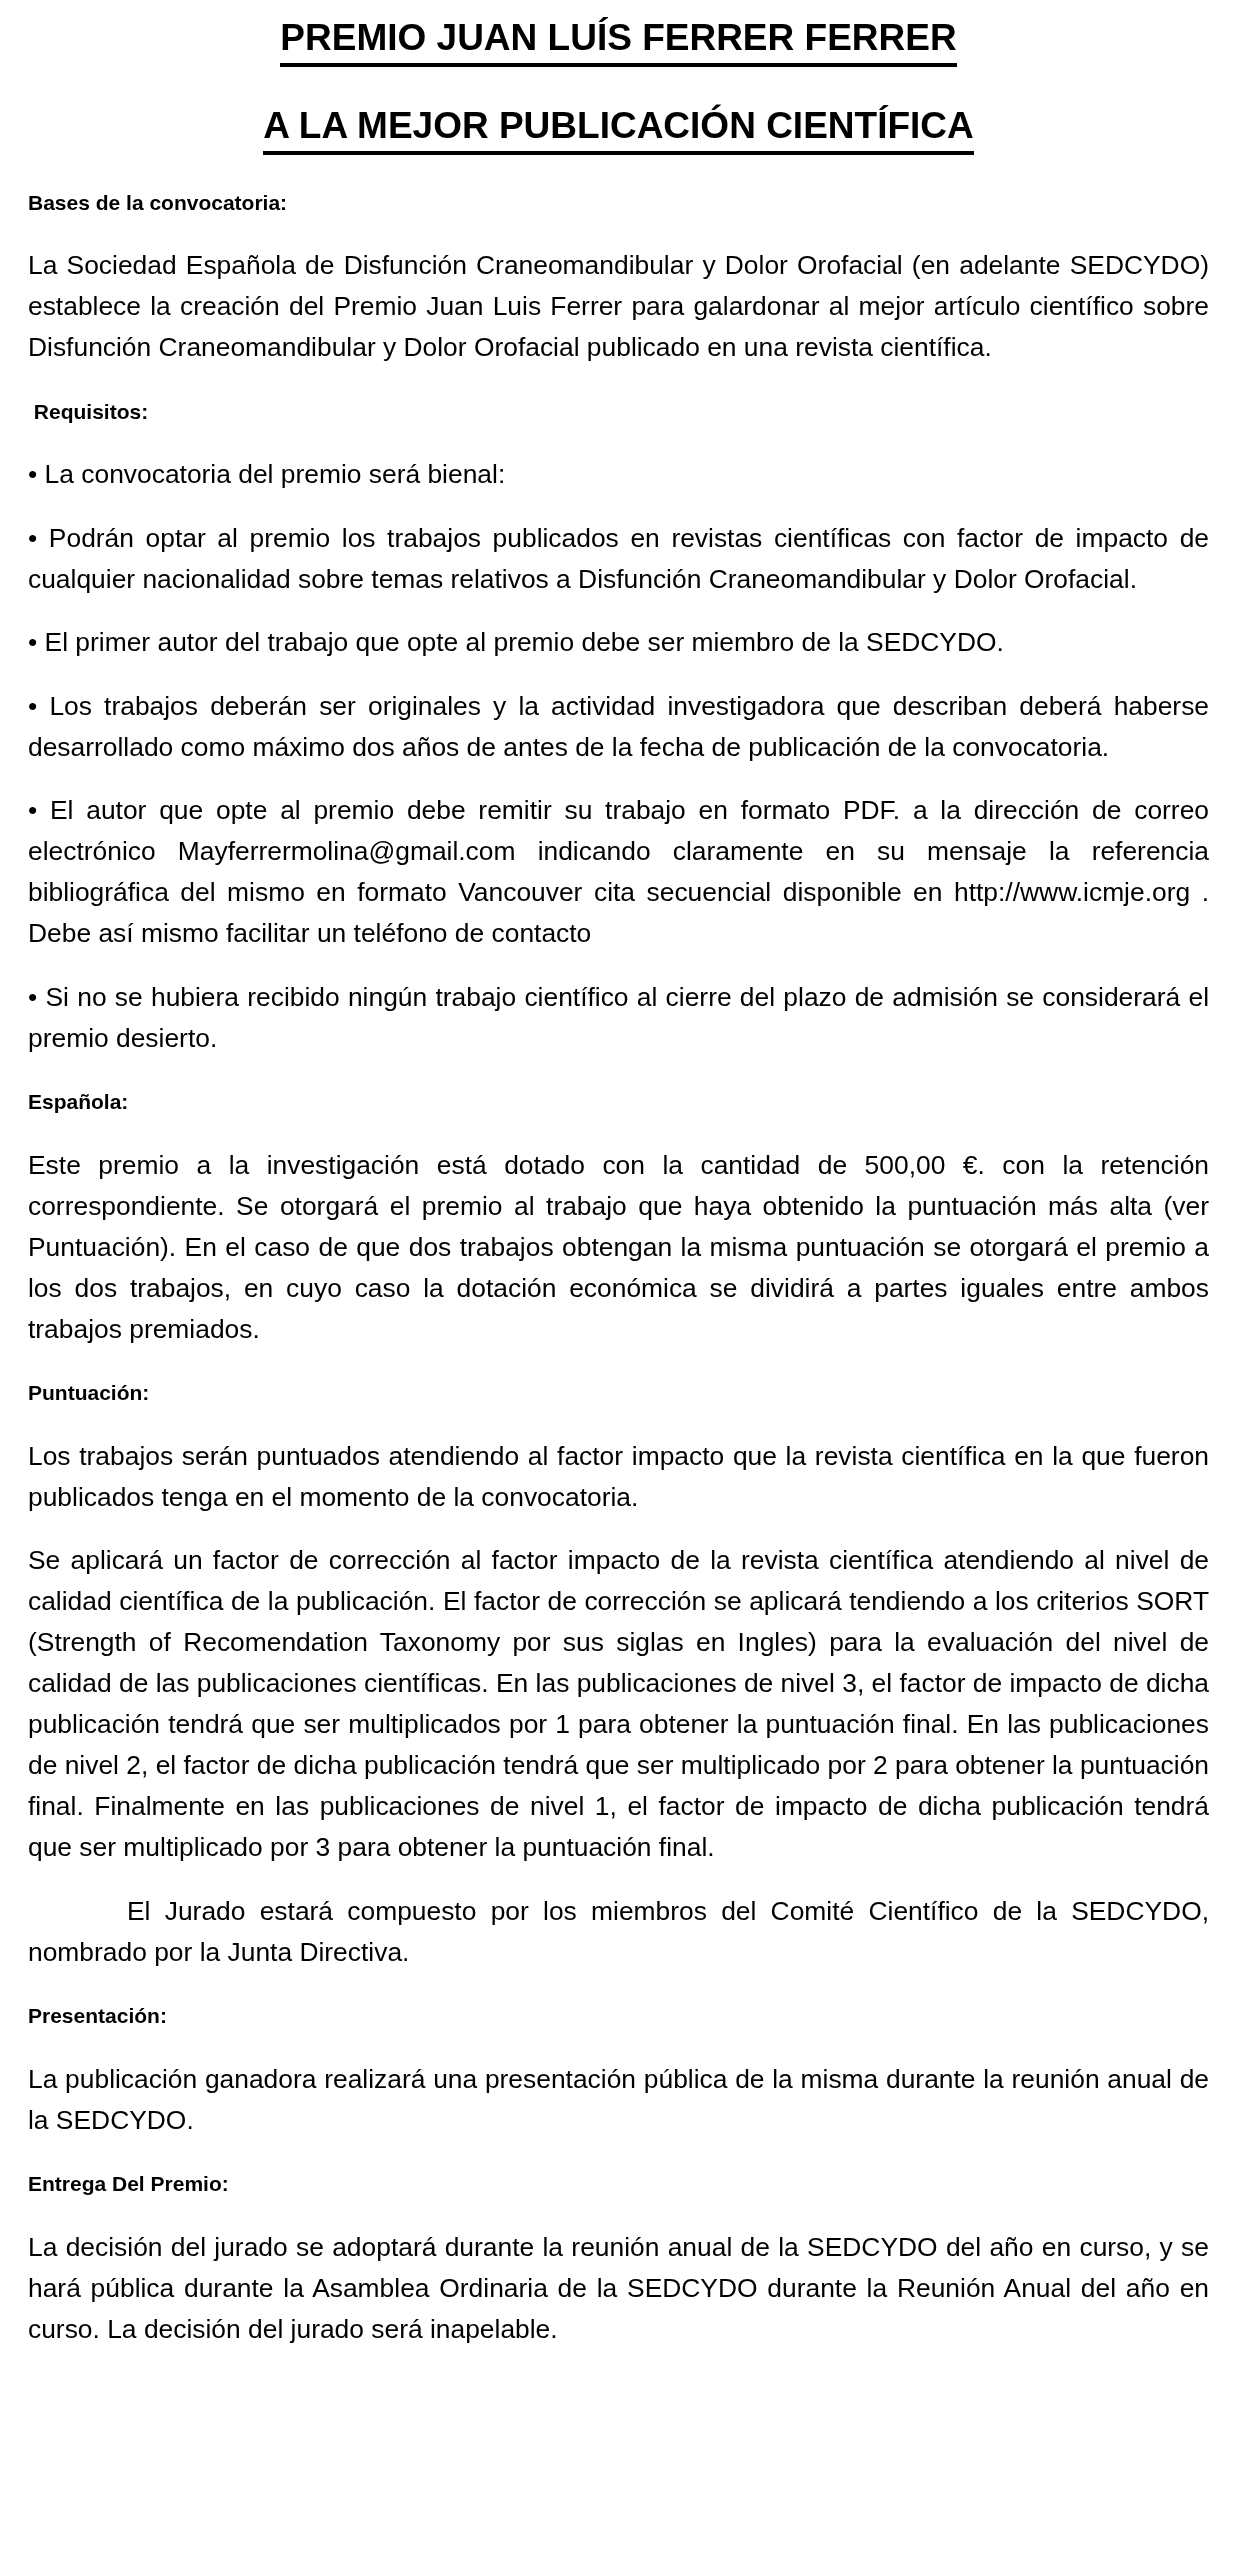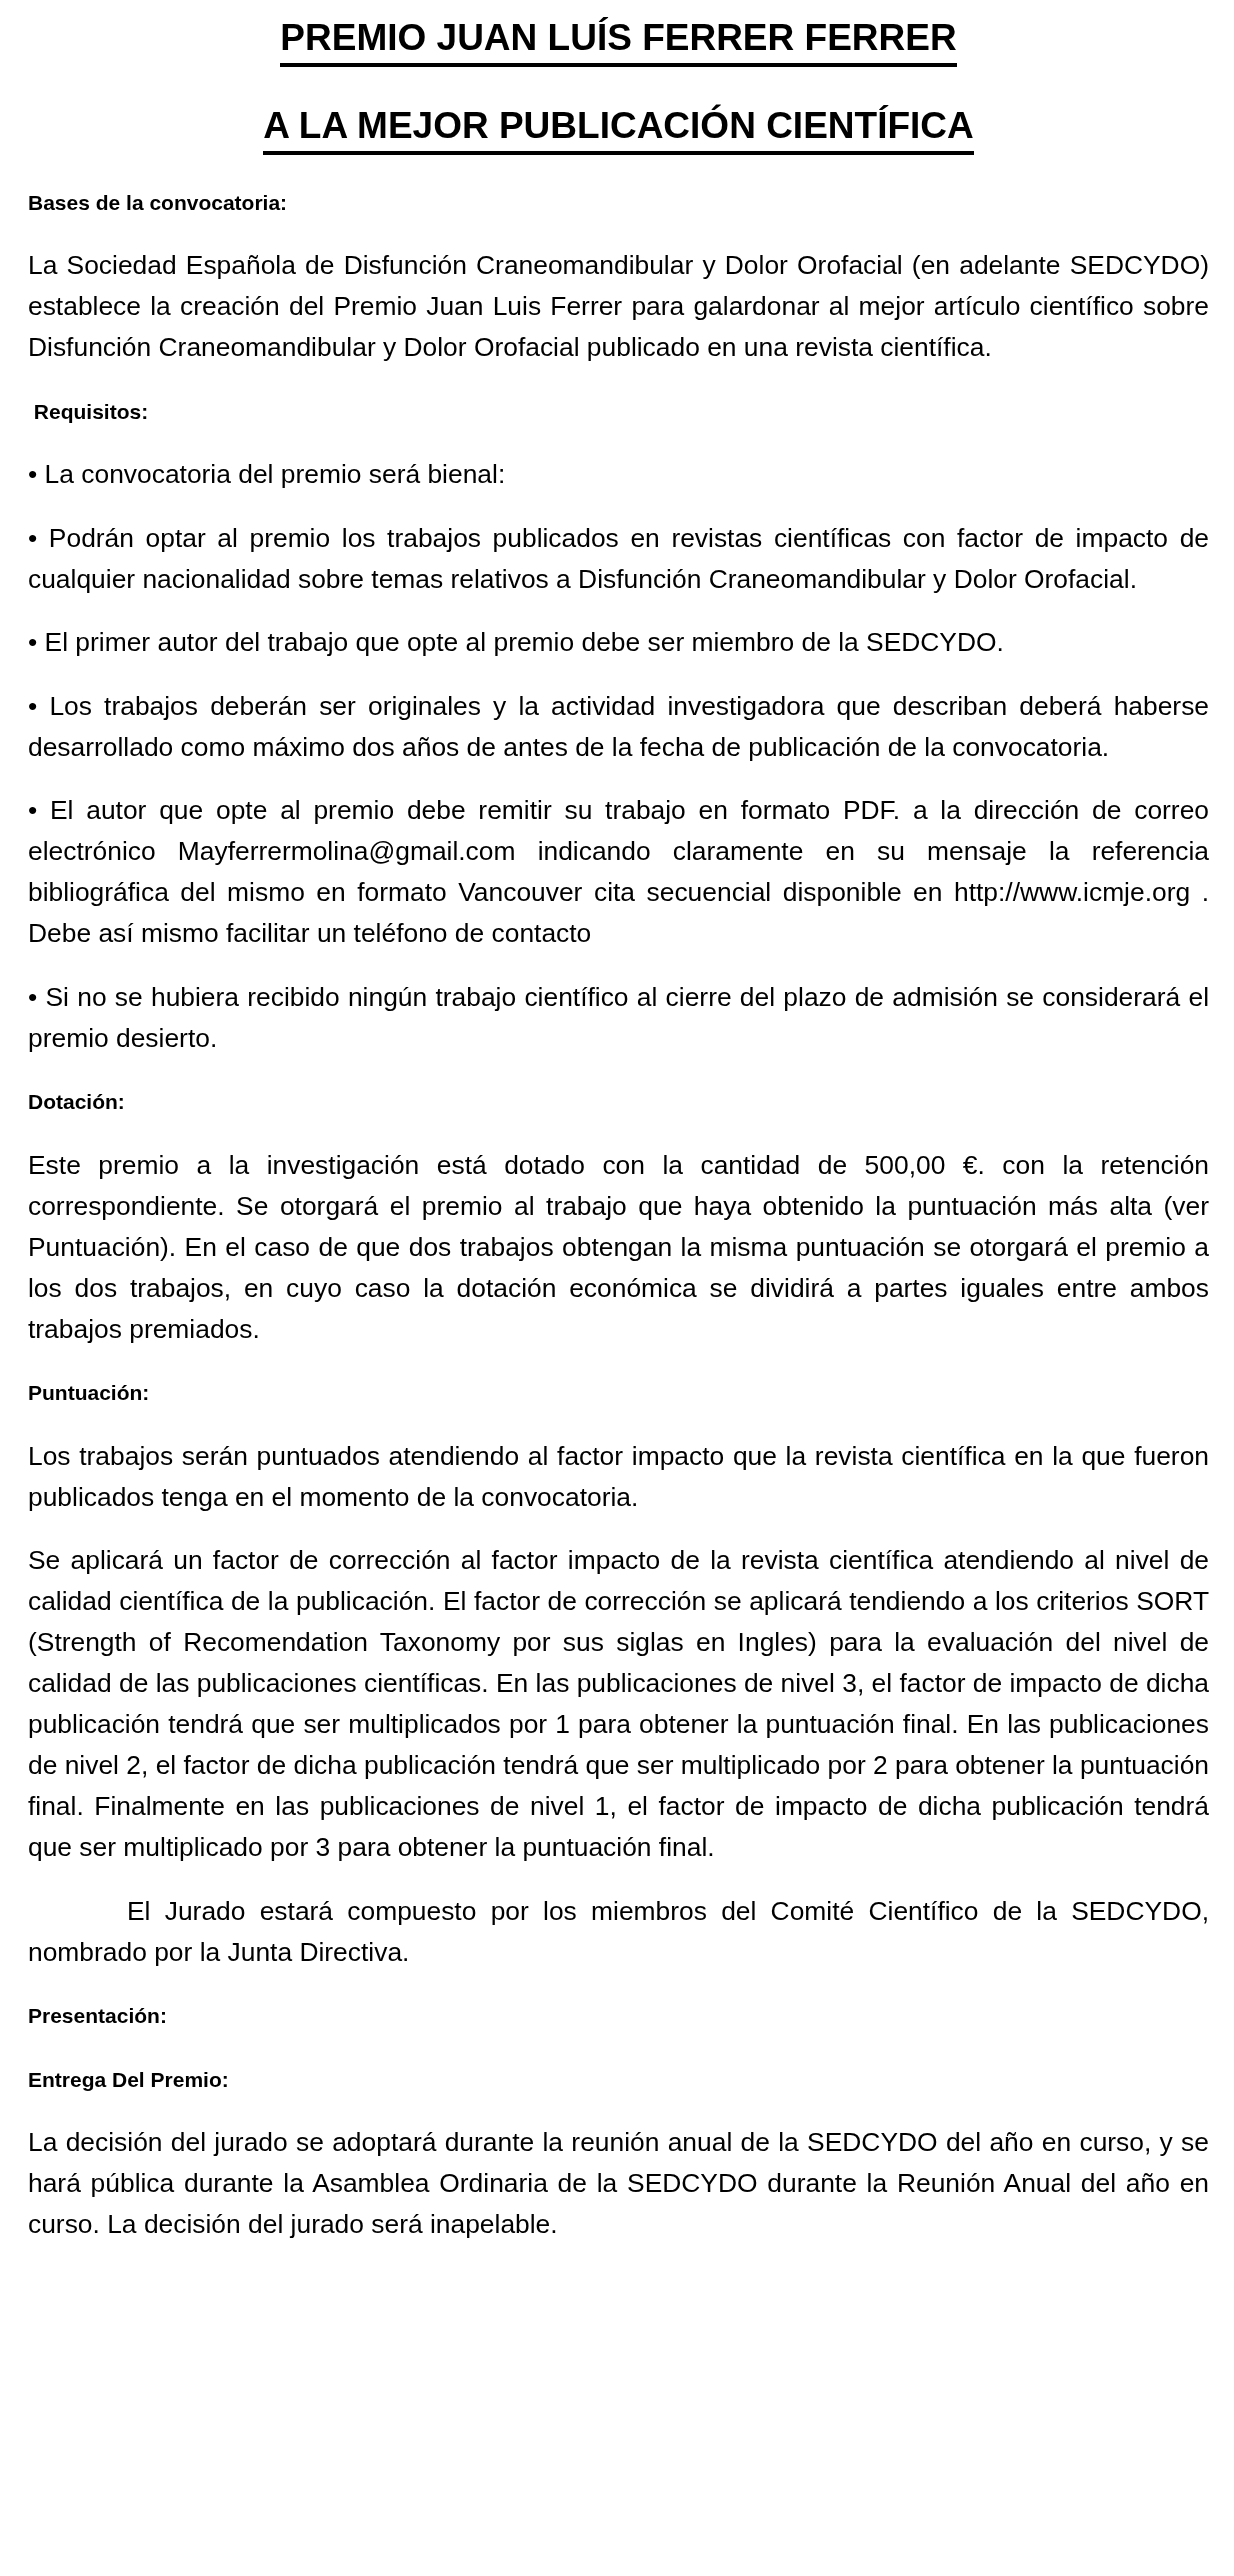--- a/index.html
+++ b/index.html
@@ -68,35 +68,36 @@
   <p class="para">• Podrán optar al premio los trabajos publicados en revistas científicas con factor de impacto de cualquier nacionalidad sobre temas relativos a Disfunción Craneomandibular y Dolor Orofacial.</p>
 
   <p class="para">• El primer autor del trabajo que opte al premio debe ser miembro de la SEDCYDO.</p>
 
   <p class="para">• Los trabajos deberán ser originales y la actividad investigadora que describan deberá haberse desarrollado como máximo dos años de antes de la fecha de publicación de la convocatoria.</p>
 
   <p class="para"><span>• El autor que opte al premio debe remitir su trabajo en formato PDF. a la dirección de correo electrónico </span><a class="link">Mayferrermolina@gmail.com</a><span> indicando claramente en su mensaje la referencia bibliográfica del mismo en formato Vancouver cita secuencial disponible en </span><a class="link">http://www.icmje.org</a><span> . Debe así mismo facilitar un teléfono de contacto</span></p>
 
   <p class="para">• Si no se hubiera recibido ningún trabajo científico al cierre del plazo de admisión se considerará el premio desierto.</p>
 
-  <h2 class="heading">Dotación:</h2>
+  <h2 class="heading">Española:</h2>
 
   <p class="para">Este premio a la investigación está dotado con la cantidad de 500,00 €. con la retención correspondiente. Se otorgará el premio al trabajo que haya obtenido la puntuación más alta (ver Puntuación). En el caso de que dos trabajos obtengan la misma puntuación se otorgará el premio a los dos trabajos, en cuyo caso la dotación económica se dividirá a partes iguales entre ambos trabajos premiados.</p>
 
   <h2 class="heading">Puntuación:</h2>
 
   <p class="para">Los trabajos serán puntuados atendiendo al factor impacto que la revista científica en la que fueron publicados tenga en el momento de la convocatoria.</p>
 
   <p class="para">Se aplicará un factor de corrección al factor impacto de la revista científica atendiendo al nivel de calidad científica de la publicación. El factor de corrección se aplicará tendiendo a los criterios SORT (Strength of Recomendation Taxonomy por sus siglas en Ingles) para la evaluación del nivel de calidad de las publicaciones científicas. En las publicaciones de nivel 3, el factor de impacto de dicha publicación tendrá que ser multiplicados por 1 para obtener la puntuación final. En las publicaciones de nivel 2, el factor de dicha publicación tendrá que ser multiplicado por 2 para obtener la puntuación final. Finalmente en las publicaciones de nivel 1, el factor de impacto de dicha publicación tendrá que ser multiplicado por 3 para obtener la puntuación final.</p>
 
 
   <p class="para indent-first">El Jurado estará compuesto por los miembros del Comité Científico de la SEDCYDO, nombrado por la Junta Directiva.</p>
 
   <h2 class="heading">Presentación:</h2>
 
+  <p class="para">La publicación ganadora realizará una presentación pública de la misma durante la reunión anual de la SEDCYDO.</p>
 
   <h2 class="heading">Entrega Del Premio:</h2>
 
   <p class="para">La decisión del jurado se adoptará durante la reunión anual de la SEDCYDO del año en curso, y se hará pública durante la Asamblea Ordinaria de la SEDCYDO durante la Reunión Anual del año en curso. La decisión del jurado será inapelable.</p>
 
 
 </div>
 
 
 </body></html>

